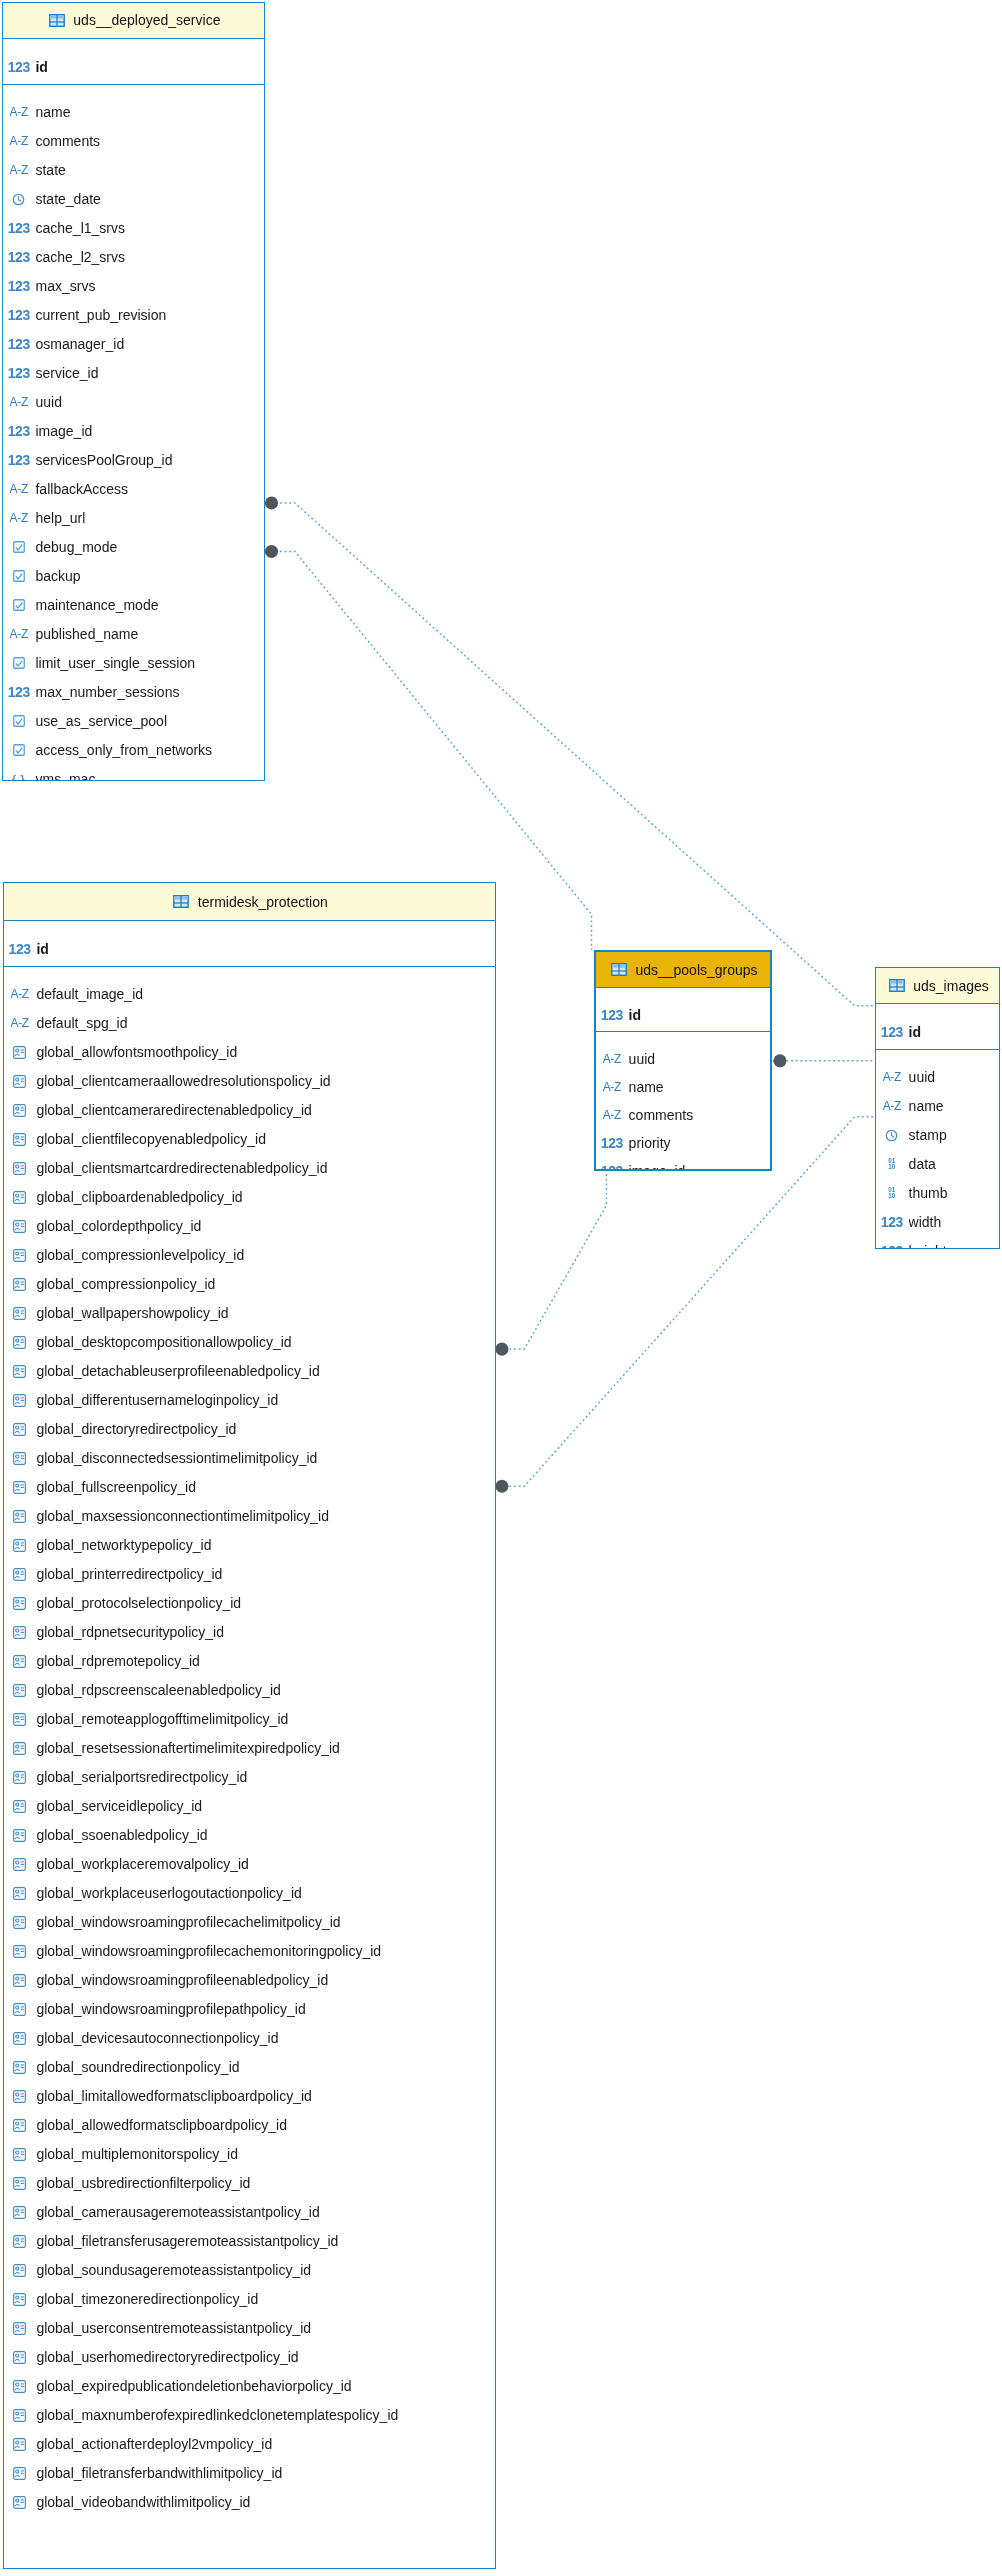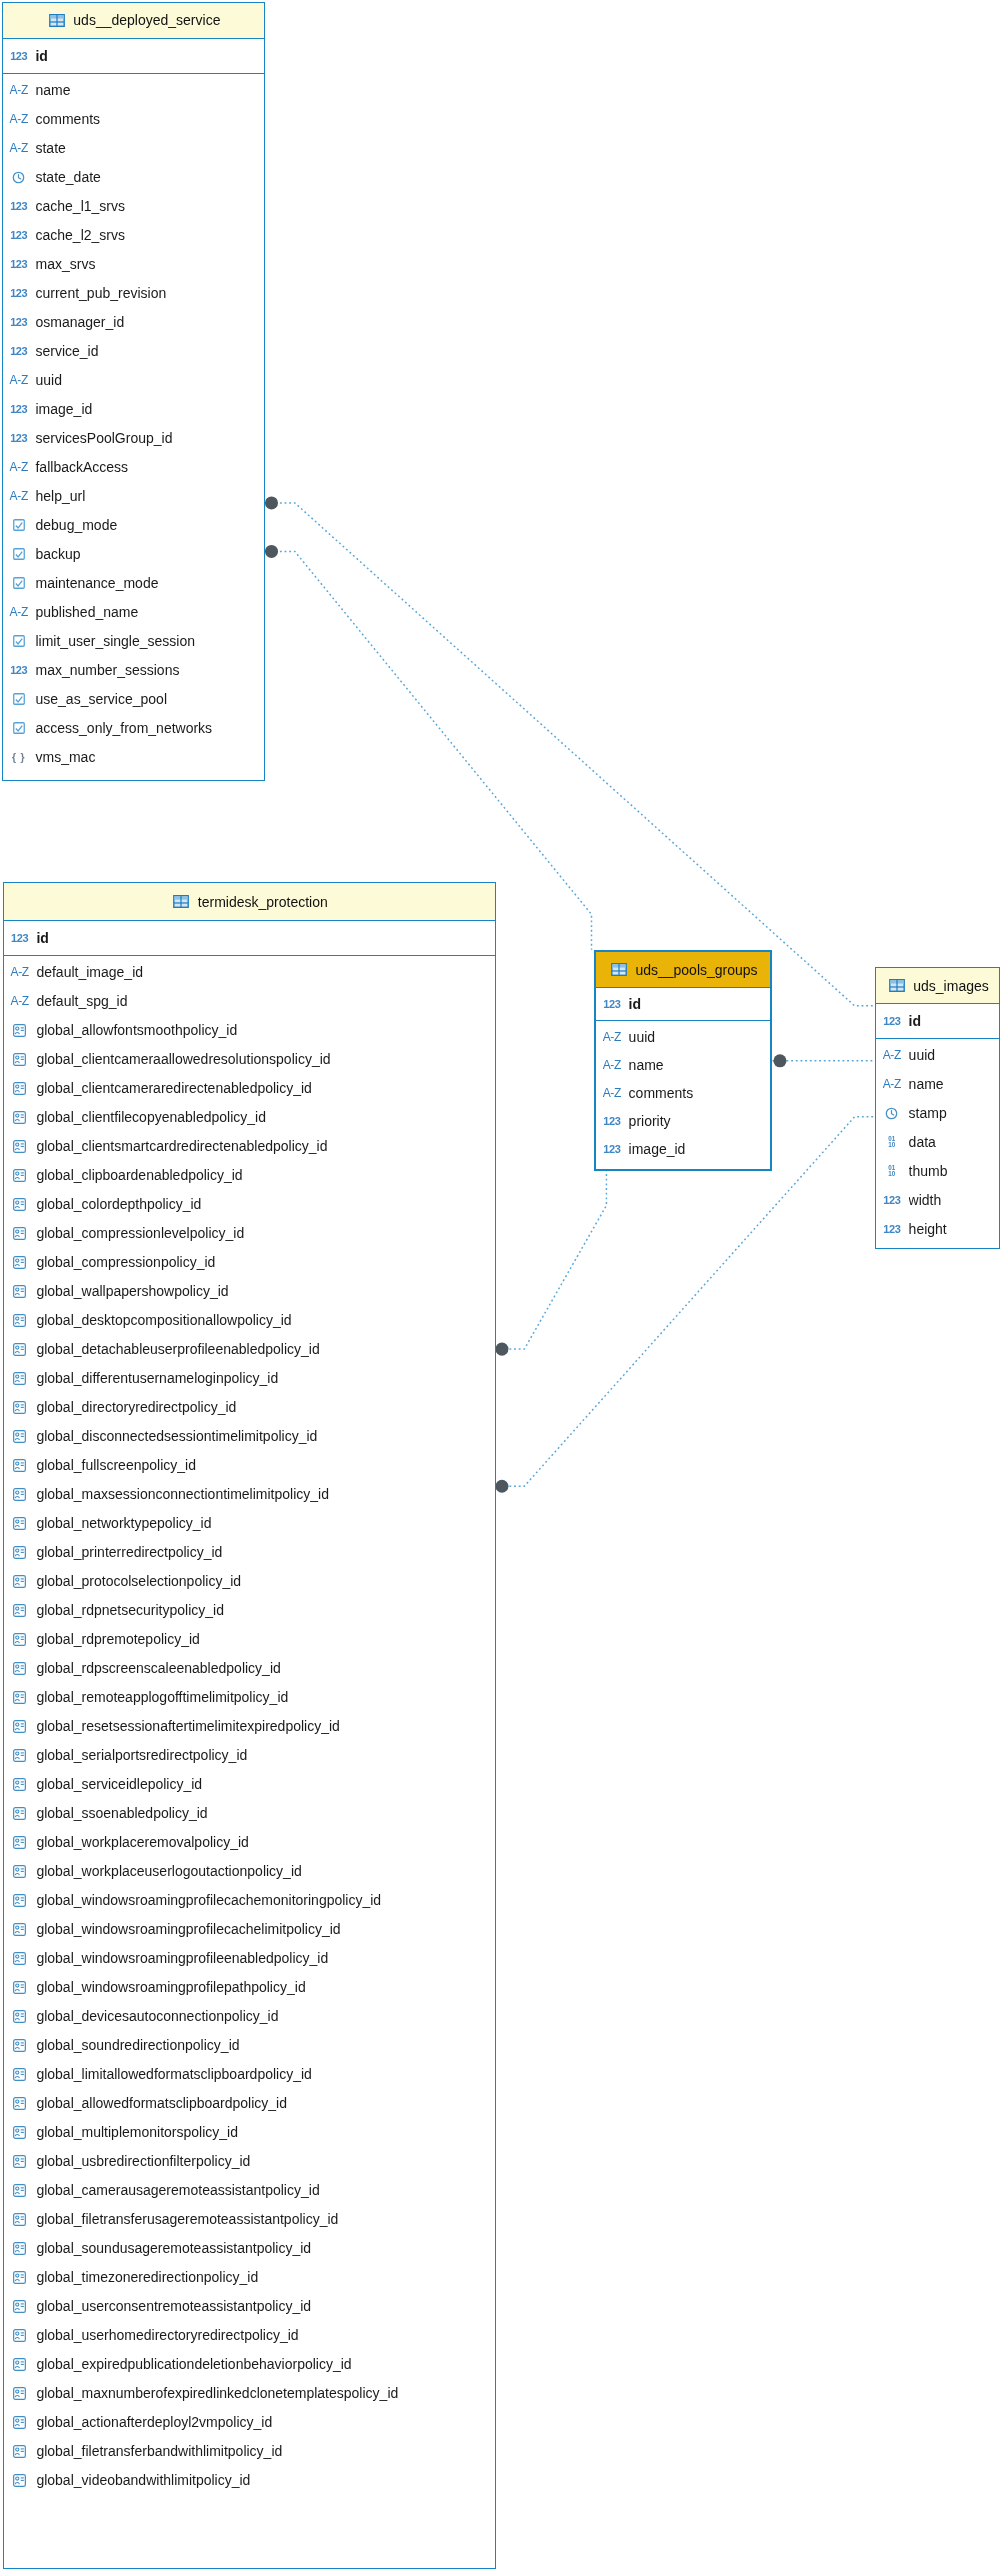--- a/index.html
+++ b/index.html
@@ -4,41 +4,41 @@
 <style>
   html,body{margin:0;padding:0;background:#ffffff;}
   #canvas{
     position:relative;width:1002px;height:2576px;background:#ffffff;
     font-family:"Liberation Sans",sans-serif;overflow:hidden;
   }
   #wires{position:absolute;left:0;top:0;width:1002px;height:2576px;}
   #wires polyline{pointer-events:stroke;}
   .erd-table{
     position:absolute;box-sizing:border-box;background:#ffffff;
-    border:1.9px solid #1585c6;display:flex;flex-direction:column;
+    border:1.9px solid #1585c6;display:flex;flex-direction:column;gap:11px;
   }
   .erd-table.selected{border-width:2.8px;}
   .hd{
     flex:0 0 auto;height:var(--hh);background:#fdfbd7;
     border-bottom:1.9px solid #1585c6;
     display:flex;align-items:center;justify-content:center;gap:6.5px;
     font-size:14px;color:#111;white-space:nowrap;cursor:default;
   }
   .selected .hd{background:#eab308;}
   .keywrap{flex:0 0 auto;border-bottom:1.9px solid #1585c6;}
   .row{
     display:flex;align-items:center;gap:6.5px;height:var(--rh);
     padding:0 5.6px;font-size:14px;color:#1a1a1a;white-space:nowrap;
   }
   .row.key{height:var(--kh);font-weight:bold;}
   .fields{flex:1 1 auto;overflow:hidden;padding-top:1.9px;}
   .icon{
     flex:0 0 auto;width:20.5px;display:flex;align-items:center;justify-content:center;
   }
-  .tnum{font-size:11px;font-weight:600;color:#3e86c4;letter-spacing:-0.4px;font-style:normal;}
+  .tnum{font-size:14px;font-weight:600;color:#3e86c4;letter-spacing:-0.4px;font-style:normal;}
   .tstr{font-size:12px;font-weight:400;color:#2e7cbe;letter-spacing:-0.3px;font-style:normal;}
   .tobj{font-size:10.3px;font-weight:600;color:#6b7f93;letter-spacing:0.9px;font-style:normal;}
   .tbin{display:flex;flex-direction:column;align-items:center;line-height:6px;
         font-size:6.3px;font-weight:700;color:#3e86c4;font-style:normal;}
   .fname{overflow:hidden;text-overflow:clip;}
 </style>
 </head>
 <body>
 
 <div id="canvas">
@@ -639,33 +639,33 @@
         <div class="row">
           <span class="icon">
             <svg width="13" height="13" viewBox="0 0 14 14">
               <rect x="0.7" y="0.7" width="12.6" height="12.6" rx="1.8" fill="none" stroke="#4090c8" stroke-width="1.3"></rect>
               <circle cx="4.6" cy="4.9" r="1.7" fill="none" stroke="#4090c8" stroke-width="1.2"></circle>
               <path d="M2.4 10.8c0.5-2.1 4-2.1 4.5 0" fill="none" stroke="#4090c8" stroke-width="1.2"></path>
               <line x1="8.3" y1="4.2" x2="11.7" y2="4.2" stroke="#4090c8" stroke-width="1.2"></line>
               <line x1="8.3" y1="6.9" x2="11.7" y2="6.9" stroke="#4090c8" stroke-width="1.2"></line>
             </svg>
           </span>
+          <span class="fname">global_windowsroamingprofilecachelimitpolicy_id</span>
+        </div>
+        <div class="row">
+          <span class="icon">
+            <svg width="13" height="13" viewBox="0 0 14 14">
+              <rect x="0.7" y="0.7" width="12.6" height="12.6" rx="1.8" fill="none" stroke="#4090c8" stroke-width="1.3"></rect>
+              <circle cx="4.6" cy="4.9" r="1.7" fill="none" stroke="#4090c8" stroke-width="1.2"></circle>
+              <path d="M2.4 10.8c0.5-2.1 4-2.1 4.5 0" fill="none" stroke="#4090c8" stroke-width="1.2"></path>
+              <line x1="8.3" y1="4.2" x2="11.7" y2="4.2" stroke="#4090c8" stroke-width="1.2"></line>
+              <line x1="8.3" y1="6.9" x2="11.7" y2="6.9" stroke="#4090c8" stroke-width="1.2"></line>
+            </svg>
+          </span>
           <span class="fname">global_windowsroamingprofilecachemonitoringpolicy_id</span>
-        </div>
-        <div class="row">
-          <span class="icon">
-            <svg width="13" height="13" viewBox="0 0 14 14">
-              <rect x="0.7" y="0.7" width="12.6" height="12.6" rx="1.8" fill="none" stroke="#4090c8" stroke-width="1.3"></rect>
-              <circle cx="4.6" cy="4.9" r="1.7" fill="none" stroke="#4090c8" stroke-width="1.2"></circle>
-              <path d="M2.4 10.8c0.5-2.1 4-2.1 4.5 0" fill="none" stroke="#4090c8" stroke-width="1.2"></path>
-              <line x1="8.3" y1="4.2" x2="11.7" y2="4.2" stroke="#4090c8" stroke-width="1.2"></line>
-              <line x1="8.3" y1="6.9" x2="11.7" y2="6.9" stroke="#4090c8" stroke-width="1.2"></line>
-            </svg>
-          </span>
-          <span class="fname">global_windowsroamingprofilecachelimitpolicy_id</span>
         </div>
         <div class="row">
           <span class="icon">
             <svg width="13" height="13" viewBox="0 0 14 14">
               <rect x="0.7" y="0.7" width="12.6" height="12.6" rx="1.8" fill="none" stroke="#4090c8" stroke-width="1.3"></rect>
               <circle cx="4.6" cy="4.9" r="1.7" fill="none" stroke="#4090c8" stroke-width="1.2"></circle>
               <path d="M2.4 10.8c0.5-2.1 4-2.1 4.5 0" fill="none" stroke="#4090c8" stroke-width="1.2"></path>
               <line x1="8.3" y1="4.2" x2="11.7" y2="4.2" stroke="#4090c8" stroke-width="1.2"></line>
               <line x1="8.3" y1="6.9" x2="11.7" y2="6.9" stroke="#4090c8" stroke-width="1.2"></line>
             </svg>

